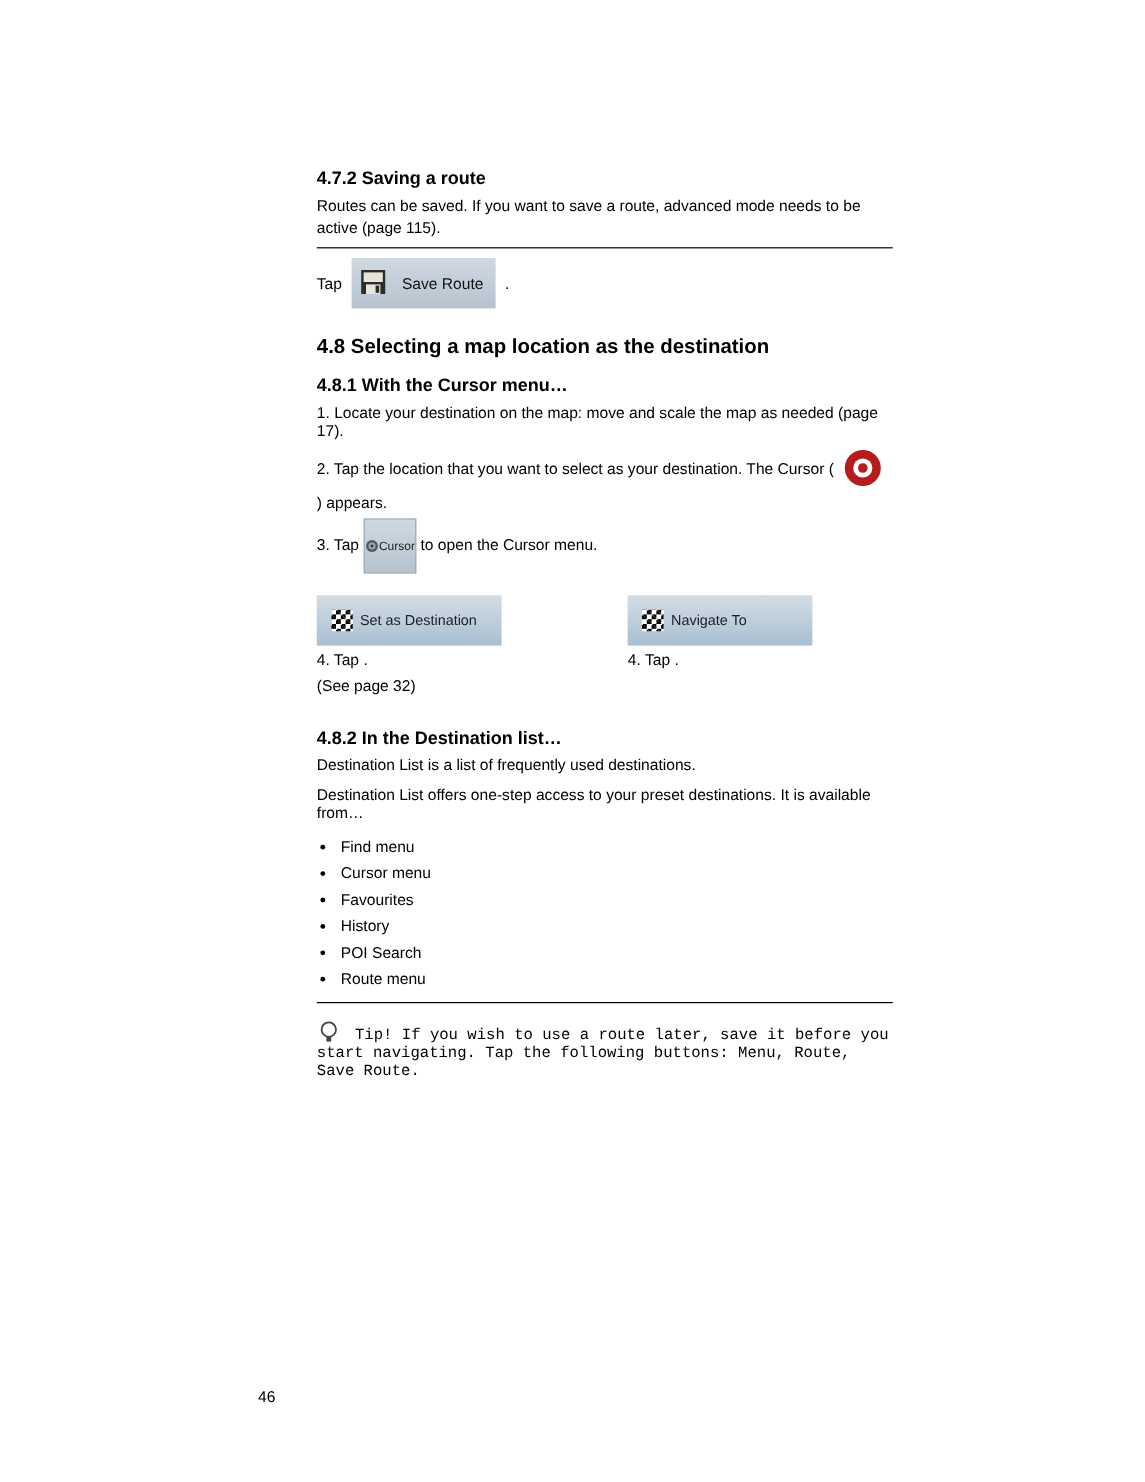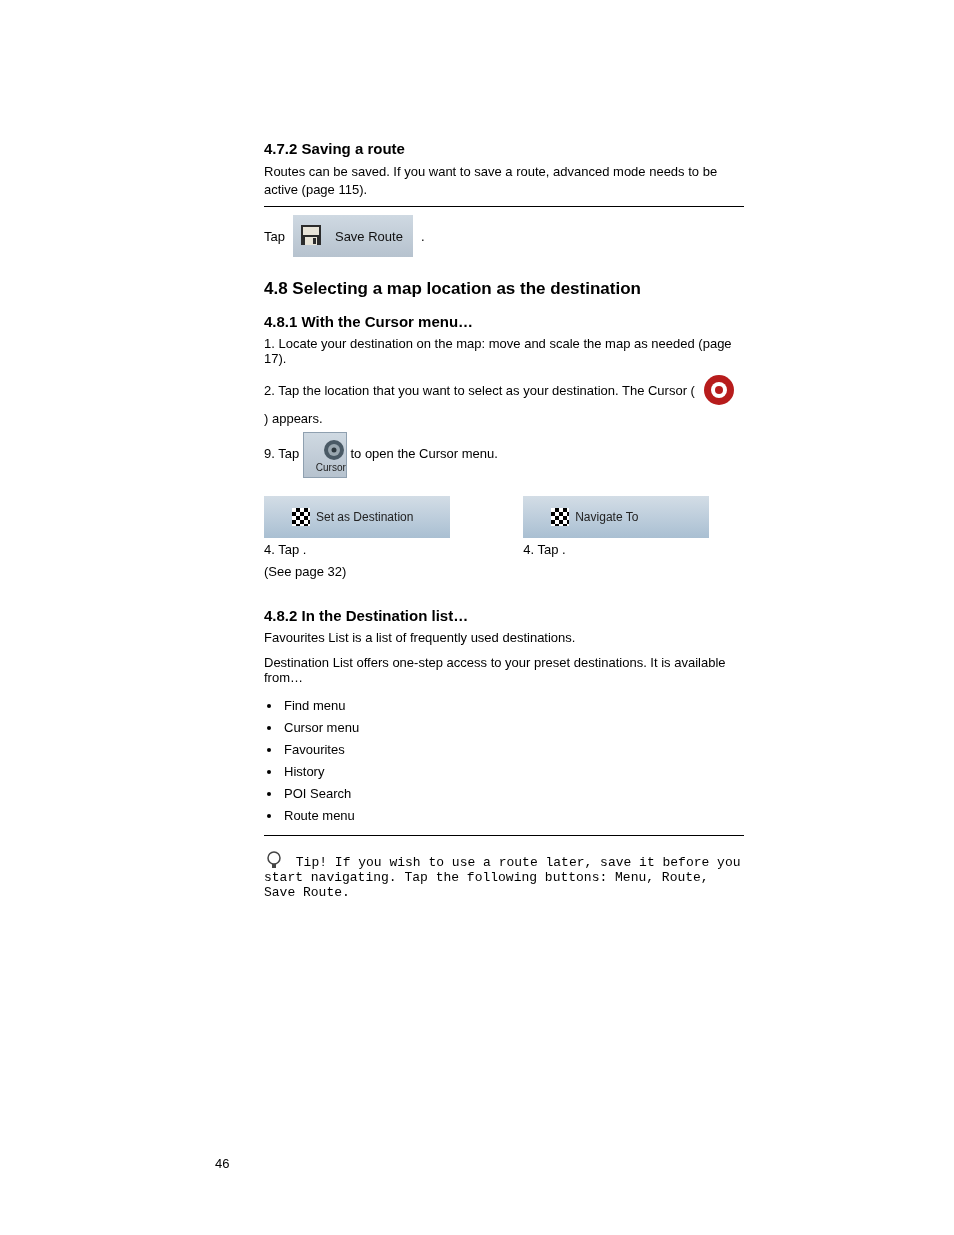--- a/index.html
+++ b/index.html
@@ -70,22 +70,22 @@
     font-size: 13px;
     margin: 6px 0 6px 0;
   }
   .inline-icon-wrap {
     display: inline-block;
     vertical-align: middle;
     margin: 0 2px;
   }
   .cursor-btn {
     display: inline-flex;
-    flex-direction: column;
-    align-items: flex-end;
+    flex-direction: row;
+    align-items: center;
     justify-content: center;
     width: 42px;
     height: 44px;
     background: linear-gradient(#cfd9e2, #b6c2ce);
     border: 1px solid #8fa0b0;
     vertical-align: middle;
     font-size: 10px;
     color: #222;
   }
   .two-btn-row {
@@ -93,21 +93,21 @@
     justify-content: space-between;
     align-items: flex-start;
     margin: 18px 0 6px 0;
   }
   .two-btn-cell-left { width: 46%; font-size:13px; }
   .two-btn-cell-right { width: 46%; font-size:13px; }
   .soft-btn {
     display: inline-flex;
     align-items: center;
     gap: 6px;
-    padding: 6px 28px;
+    padding: 6px 12px;
     background: linear-gradient(#d3dde6, #a9bfd2);
     font-size: 12px;
     color: #222;
     height: 30px;
     min-width: 130px;
   }
   .small-note { font-size: 13px; margin-top:4px; }
 
   .destlist-desc { font-size:13px; margin: 6px 0 10px 0; }
   ul.features {
@@ -185,21 +185,21 @@
         <svg width="36" height="36" viewBox="0 0 36 36">
           <circle cx="18" cy="18" r="15" fill="#b71c1c"></circle>
           <circle cx="18" cy="18" r="8" fill="#fff"></circle>
           <circle cx="18" cy="18" r="4" fill="#b71c1c"></circle>
         </svg>
       </span>
       <span>) appears.</span>
     </div>
 
     <div class="cursor-step">
-      <span>9. Tap</span>
+      <span>3. Tap</span>
       <span class="cursor-btn">
         <svg width="24" height="24" viewBox="0 0 24 24">
           <circle cx="12" cy="12" r="10" fill="#4a5a66"></circle>
           <circle cx="12" cy="12" r="6" fill="#9aa7b0"></circle>
           <circle cx="12" cy="12" r="2.5" fill="#2d383f"></circle>
         </svg>
         <span>Cursor</span>
       </span>
       <span>to open the Cursor menu.</span>
     </div>
@@ -223,21 +223,21 @@
         <div class="small-note">
           <span>4. Tap</span>
           <span>.</span>
         </div>
       </div>
     </div>
 
     <div class="body-text">(See page 32)</div>
 
     <div class="h3" style="margin-top:26px">4.8.2 In the Destination list…</div>
-    <div class="destlist-desc">Favourites List is a list of frequently used destinations.</div>
+    <div class="destlist-desc">Destination List is a list of frequently used destinations.</div>
     <div class="destlist-desc">Destination List offers one-step access to your preset destinations. It is available from…</div>
 
     <ul class="features">
       <li>Find menu</li>
       <li>Cursor menu</li>
       <li>Favourites</li>
       <li>History</li>
       <li>POI Search</li>
       <li>Route menu</li>
     </ul>

